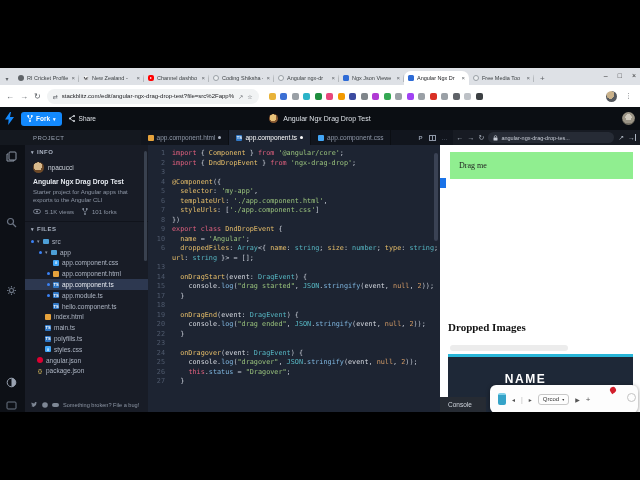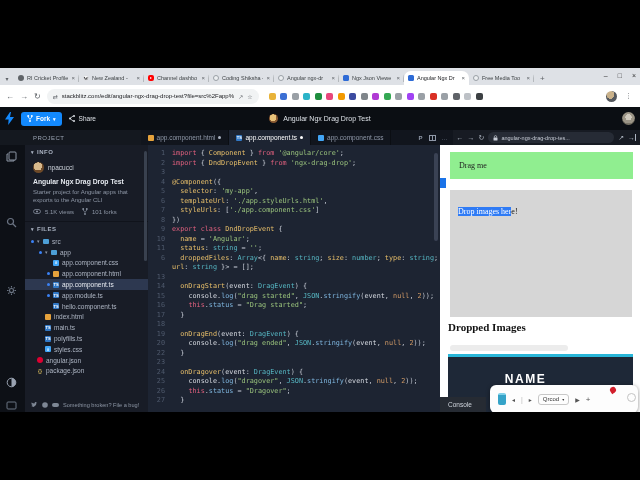--- a/index.html
+++ b/index.html
@@ -475,65 +475,57 @@
         <div class="crow">
           <div class="gut">4</div>
           <div class="cl"><span class="tk-ty">@Component</span><span class="tk-pl">({</span></div>
         </div>
         <div class="crow">
           <div class="gut">5</div>
           <div class="cl"><span class="tk-pl">  </span><span class="tk-pr">selector</span><span class="tk-pl">: </span><span class="tk-st">'my-app'</span><span class="tk-pl">,</span></div>
         </div>
         <div class="crow">
           <div class="gut">6</div>
-          <div class="cl"><span class="tk-pl">  </span><span class="tk-pr">templateUrl</span><span class="tk-pl">: </span><span class="tk-st">'./app.styleUrls.html'</span><span class="tk-pl">,</span></div>
+          <div class="cl"><span class="tk-pl">  </span><span class="tk-pr">templateUrl</span><span class="tk-pl">: </span><span class="tk-st">'./app.component.html'</span><span class="tk-pl">,</span></div>
         </div>
         <div class="crow">
           <div class="gut">7</div>
           <div class="cl"><span class="tk-pl">  </span><span class="tk-pr">styleUrls</span><span class="tk-pl">: [</span><span class="tk-st">'./app.component.css'</span><span class="tk-pl">]</span></div>
         </div>
         <div class="crow">
           <div class="gut">8</div>
           <div class="cl"><span class="tk-pl">})</span></div>
         </div>
         <div class="crow">
           <div class="gut">9</div>
           <div class="cl"><span class="tk-kw">export</span><span class="tk-pl"> </span><span class="tk-kw">class</span><span class="tk-pl"> </span><span class="tk-ty">DndDropEvent</span><span class="tk-pl"> {</span></div>
         </div>
         <div class="crow">
           <div class="gut">10</div>
           <div class="cl"><span class="tk-pl">  </span><span class="tk-pr">name</span><span class="tk-pl"> = </span><span class="tk-st">'Angular'</span><span class="tk-pl">;</span></div>
         </div>
         <div class="crow">
-          <div class="gut">11</div>
-          <div class="cl"><span class="tk-pl">  </span><span class="tk-pr">status</span><span class="tk-pl">: </span><span class="tk-tp">string</span><span class="tk-pl"> = </span><span class="tk-st">''</span><span class="tk-pl">;</span></div>
-        </div>
-        <div class="crow">
           <div class="gut">6</div>
           <div class="cl"><span class="tk-pl">  </span><span class="tk-pr">droppedFiles</span><span class="tk-pl">: </span><span class="tk-tp">Array</span><span class="tk-pl">&lt;{ </span><span class="tk-pr">name</span><span class="tk-pl">: </span><span class="tk-tp">string</span><span class="tk-pl">; </span><span class="tk-pr">size</span><span class="tk-pl">: </span><span class="tk-tp">number</span><span class="tk-pl">; </span><span class="tk-pr">type</span><span class="tk-pl">: </span><span class="tk-tp">string</span><span class="tk-pl">;</span></div>
         </div>
         <div class="crow">
           <div class="gut"></div>
           <div class="cl"><span class="tk-pr">url</span><span class="tk-pl">: </span><span class="tk-tp">string</span><span class="tk-pl"> }&gt; = [];</span></div>
         </div>
         <div class="crow">
           <div class="gut">13</div>
           <div class="cl"></div>
         </div>
         <div class="crow">
           <div class="gut">14</div>
           <div class="cl"><span class="tk-pl">  </span><span class="tk-ty">onDragStart</span><span class="tk-pl">(</span><span class="tk-id">event</span><span class="tk-pl">: </span><span class="tk-tp">DragEvent</span><span class="tk-pl">) {</span></div>
         </div>
         <div class="crow">
           <div class="gut">15</div>
           <div class="cl"><span class="tk-pl">    </span><span class="tk-id">console</span><span class="tk-pl">.</span><span class="tk-me">log</span><span class="tk-pl">(</span><span class="tk-st">"drag started"</span><span class="tk-pl">, </span><span class="tk-tp">JSON</span><span class="tk-pl">.</span><span class="tk-me">stringify</span><span class="tk-pl">(</span><span class="tk-id">event</span><span class="tk-pl">, </span><span class="tk-li">null</span><span class="tk-pl">, </span><span class="tk-nu">2</span><span class="tk-pl">));</span></div>
-        </div>
-        <div class="crow">
-          <div class="gut">16</div>
-          <div class="cl"><span class="tk-pl">    </span><span class="tk-kw">this</span><span class="tk-pl">.</span><span class="tk-me">status</span><span class="tk-pl"> = </span><span class="tk-st">"Drag started"</span><span class="tk-pl">;</span></div>
         </div>
         <div class="crow">
           <div class="gut">17</div>
           <div class="cl"><span class="tk-pl">  }</span></div>
         </div>
         <div class="crow">
           <div class="gut">18</div>
           <div class="cl"></div>
         </div>
         <div class="crow">
@@ -568,23 +560,20 @@
           <div class="gut">27</div>
           <div class="cl"><span class="tk-pl">  }</span></div>
         </div>
       </div>
     <div class="ed-scroll"></div>
   </div>
 
   <div class="preview">
     <div class="dragbox">Drag me</div>
     <div class="bluesq"></div>
-    <div class="dropzone">
-      <div class="droptext"><span class="sel">Drop images her</span><span>e!</span></div>
-    </div>
     <div class="pv-heading">Dropped Images</div>
     <div class="hbar"></div>
     <div class="tealline"></div>
     <div class="tableheader">NAME</div>
     <div class="console-tab">Console</div>
     <div class="pv-scroll">
         <div class="pv-thumb"></div>
       </div>
     <div class="widget">
       <span class="wphone"></span>

